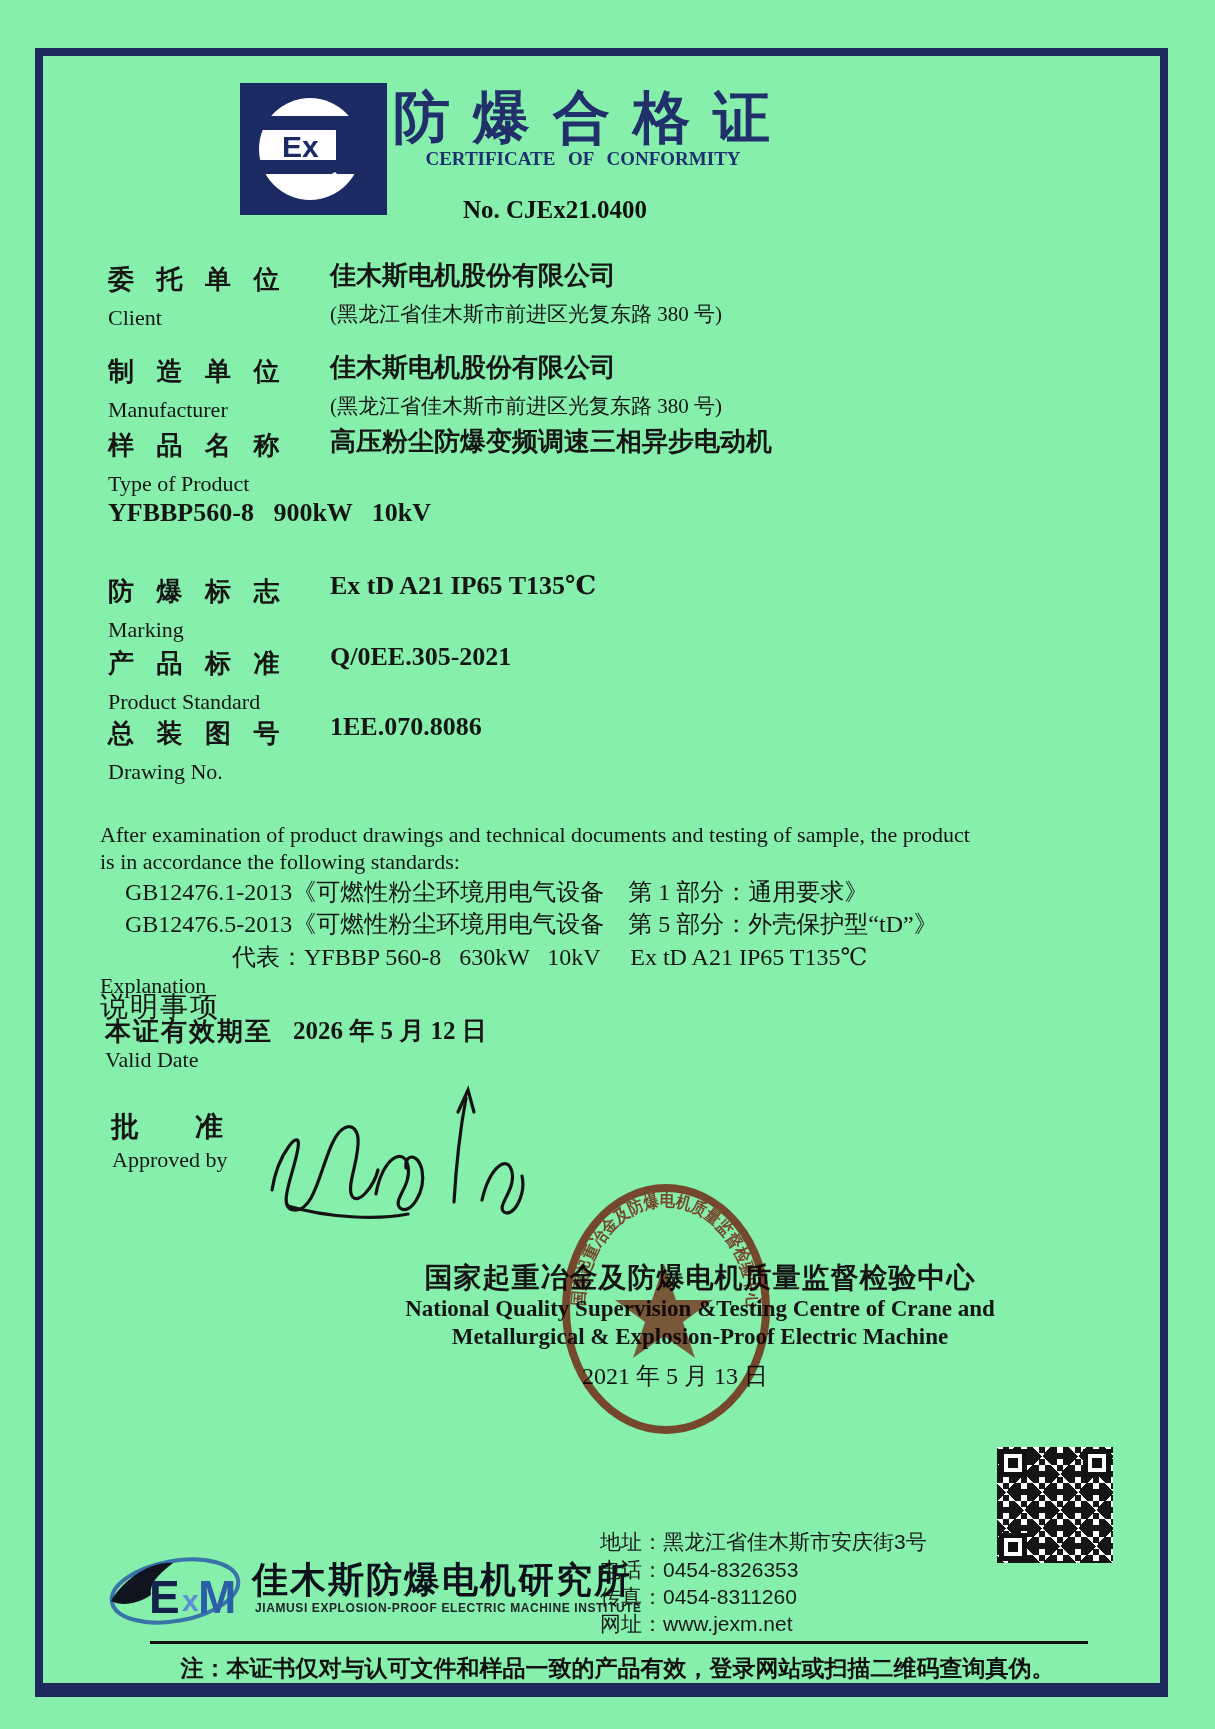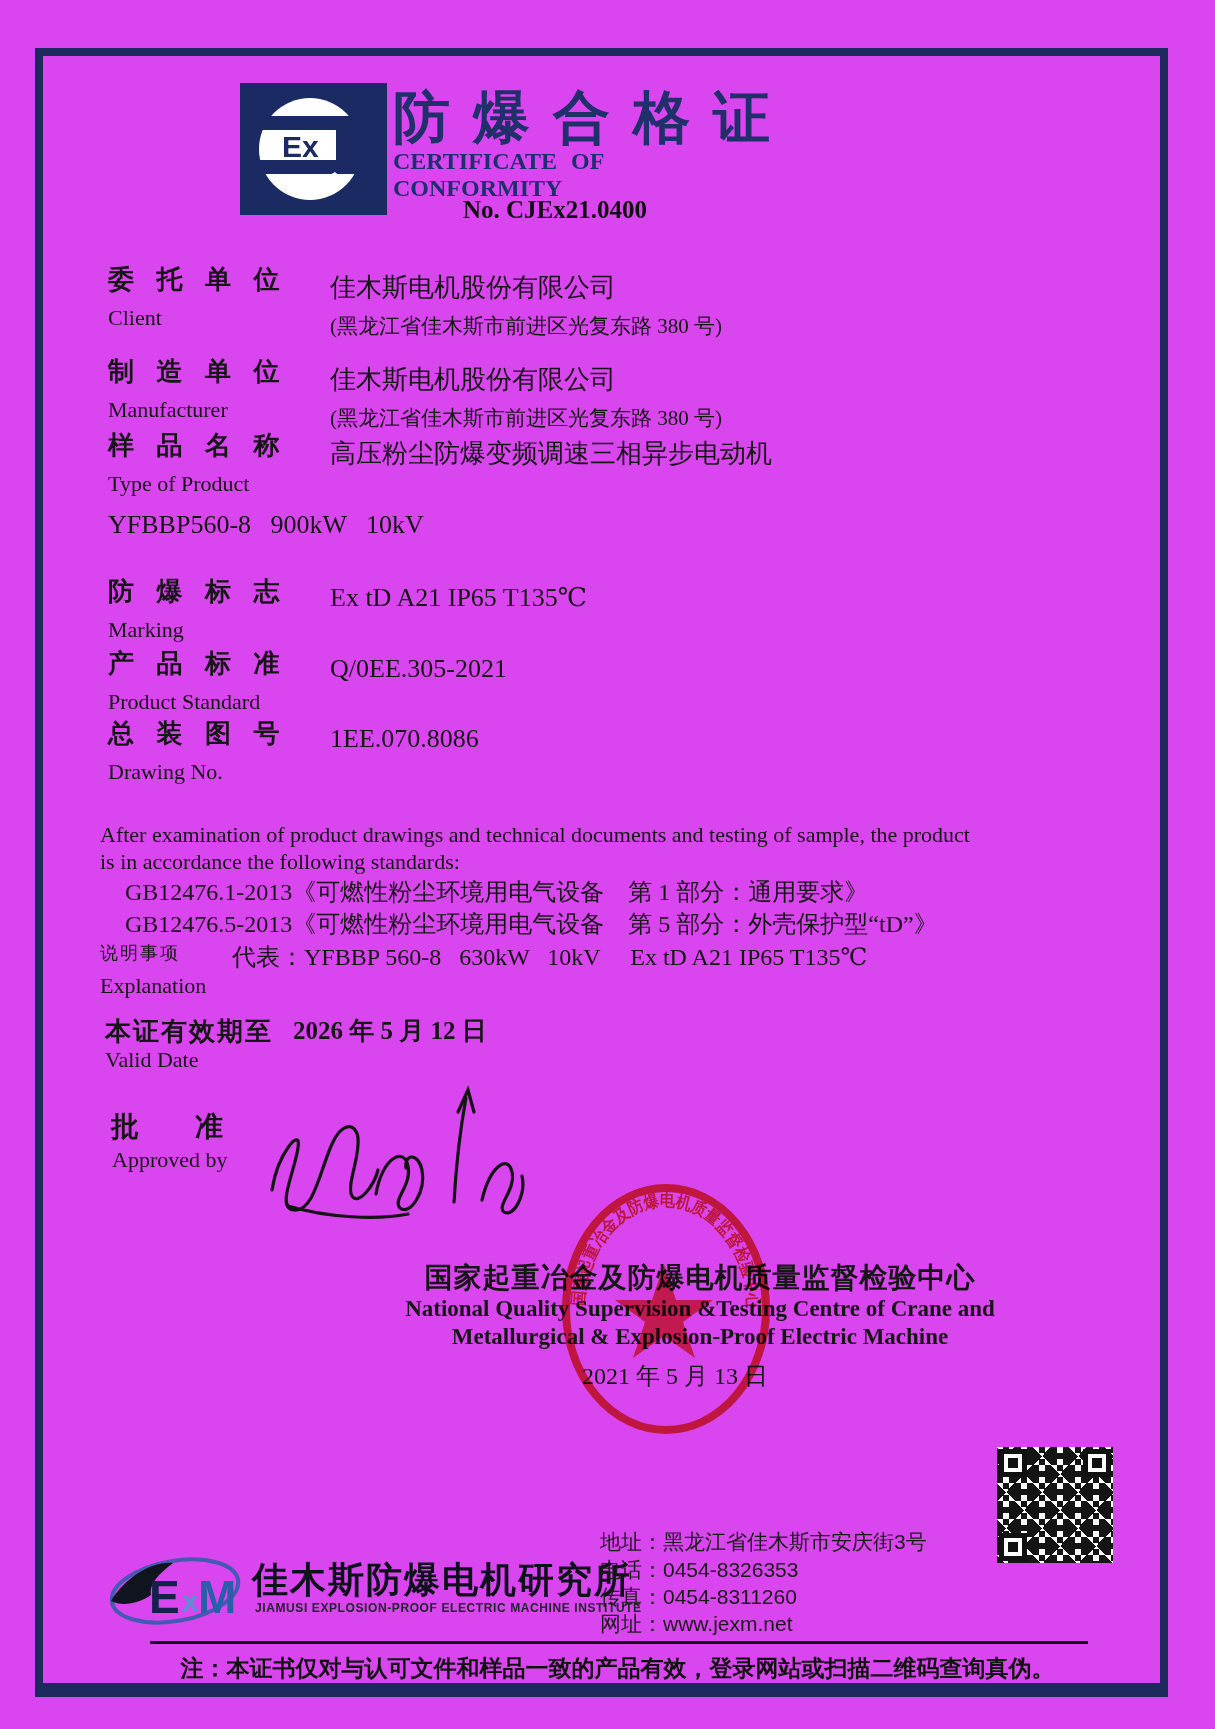--- a/index.html
+++ b/index.html
@@ -1,41 +1,41 @@
 <!DOCTYPE html>
 <html><head>
 <meta charset="utf-8">
 <style>
   html,body{margin:0;padding:0;background:#e8e8e8;}
   .page{
-    position:relative;width:1215px;height:1729px;background:#d946ef;
+    position:relative;width:1215px;height:1729px;background:#86efac;
     font-family:"Liberation Serif","DejaVu Serif",serif;color:#161616;overflow:hidden;
   }
   .frame{
     position:absolute;left:35px;top:48px;width:1133px;height:1649px;
     border:8px solid #1e2a5e;border-bottom-width:14px;box-sizing:border-box;
   }
   .abs{position:absolute;}
   
   .title-cn{left:393px;top:80px;font-size:57px;font-weight:bold;color:#212f6a;letter-spacing:23px;white-space:nowrap;}
-  .title-en{left:393px;top:148px;width:380px;text-align:left;font-size:24px;font-weight:bold;color:#1d2f6f;word-spacing:8px;}
+  .title-en{left:393px;top:148px;width:380px;text-align:center;font-size:19px;font-weight:bold;color:#1d2f6f;word-spacing:8px;}
   .cert-no{left:380px;top:196px;width:350px;text-align:center;font-size:25px;font-weight:bold;color:#111;}
   
   .frow{position:absolute;left:108px;display:flex;}
   .flabel{width:222px;padding-top:4px;}
   .lcn{font-size:26px;font-weight:600;letter-spacing:8px;white-space:nowrap;}
   .len{font-size:22px;margin-top:8px;}
   .fval{padding-left:0;}
-  .vmain{font-size:26px;font-weight:400;white-space:pre;margin-top:12px;}
+  .vmain{font-size:26px;font-weight:700;white-space:pre;}
   .vsub{font-size:21px;margin-top:7px;white-space:pre;}
   
   .stmt-cn{left:100px;top:790px;font-size:25px;letter-spacing:1px;}
   .stmt-en{left:100px;font-size:22px;}
   .std-line{left:125px;font-size:24px;white-space:pre;}
-  .expl-label{left:100px;top:941px;font-size:18px;letter-spacing:2px;}
+  .expl-label{left:100px;top:988px;font-size:28px;letter-spacing:2px;}
   .expl-val{left:232px;top:941px;font-size:24px;font-weight:400;white-space:pre;}
   .expl-en{left:100px;top:973px;font-size:22px;}
   .valid-label{left:105px;top:1014px;font-size:26px;font-weight:600;letter-spacing:2px;}
   .valid-en{left:105px;top:1047px;font-size:22px;}
   .valid-val{left:293px;top:1014px;font-size:25px;font-weight:700;white-space:pre;}
   .appr-label{left:105px;top:1108px;font-size:28px;font-weight:600;white-space:pre;margin-left:6px;}
   .appr-en{left:112px;top:1147px;font-size:22px;}
   
   .issuer{left:380px;width:640px;text-align:center;}
   .iss-cn{top:1259px;font-size:28px;font-weight:700;letter-spacing:1px;}

